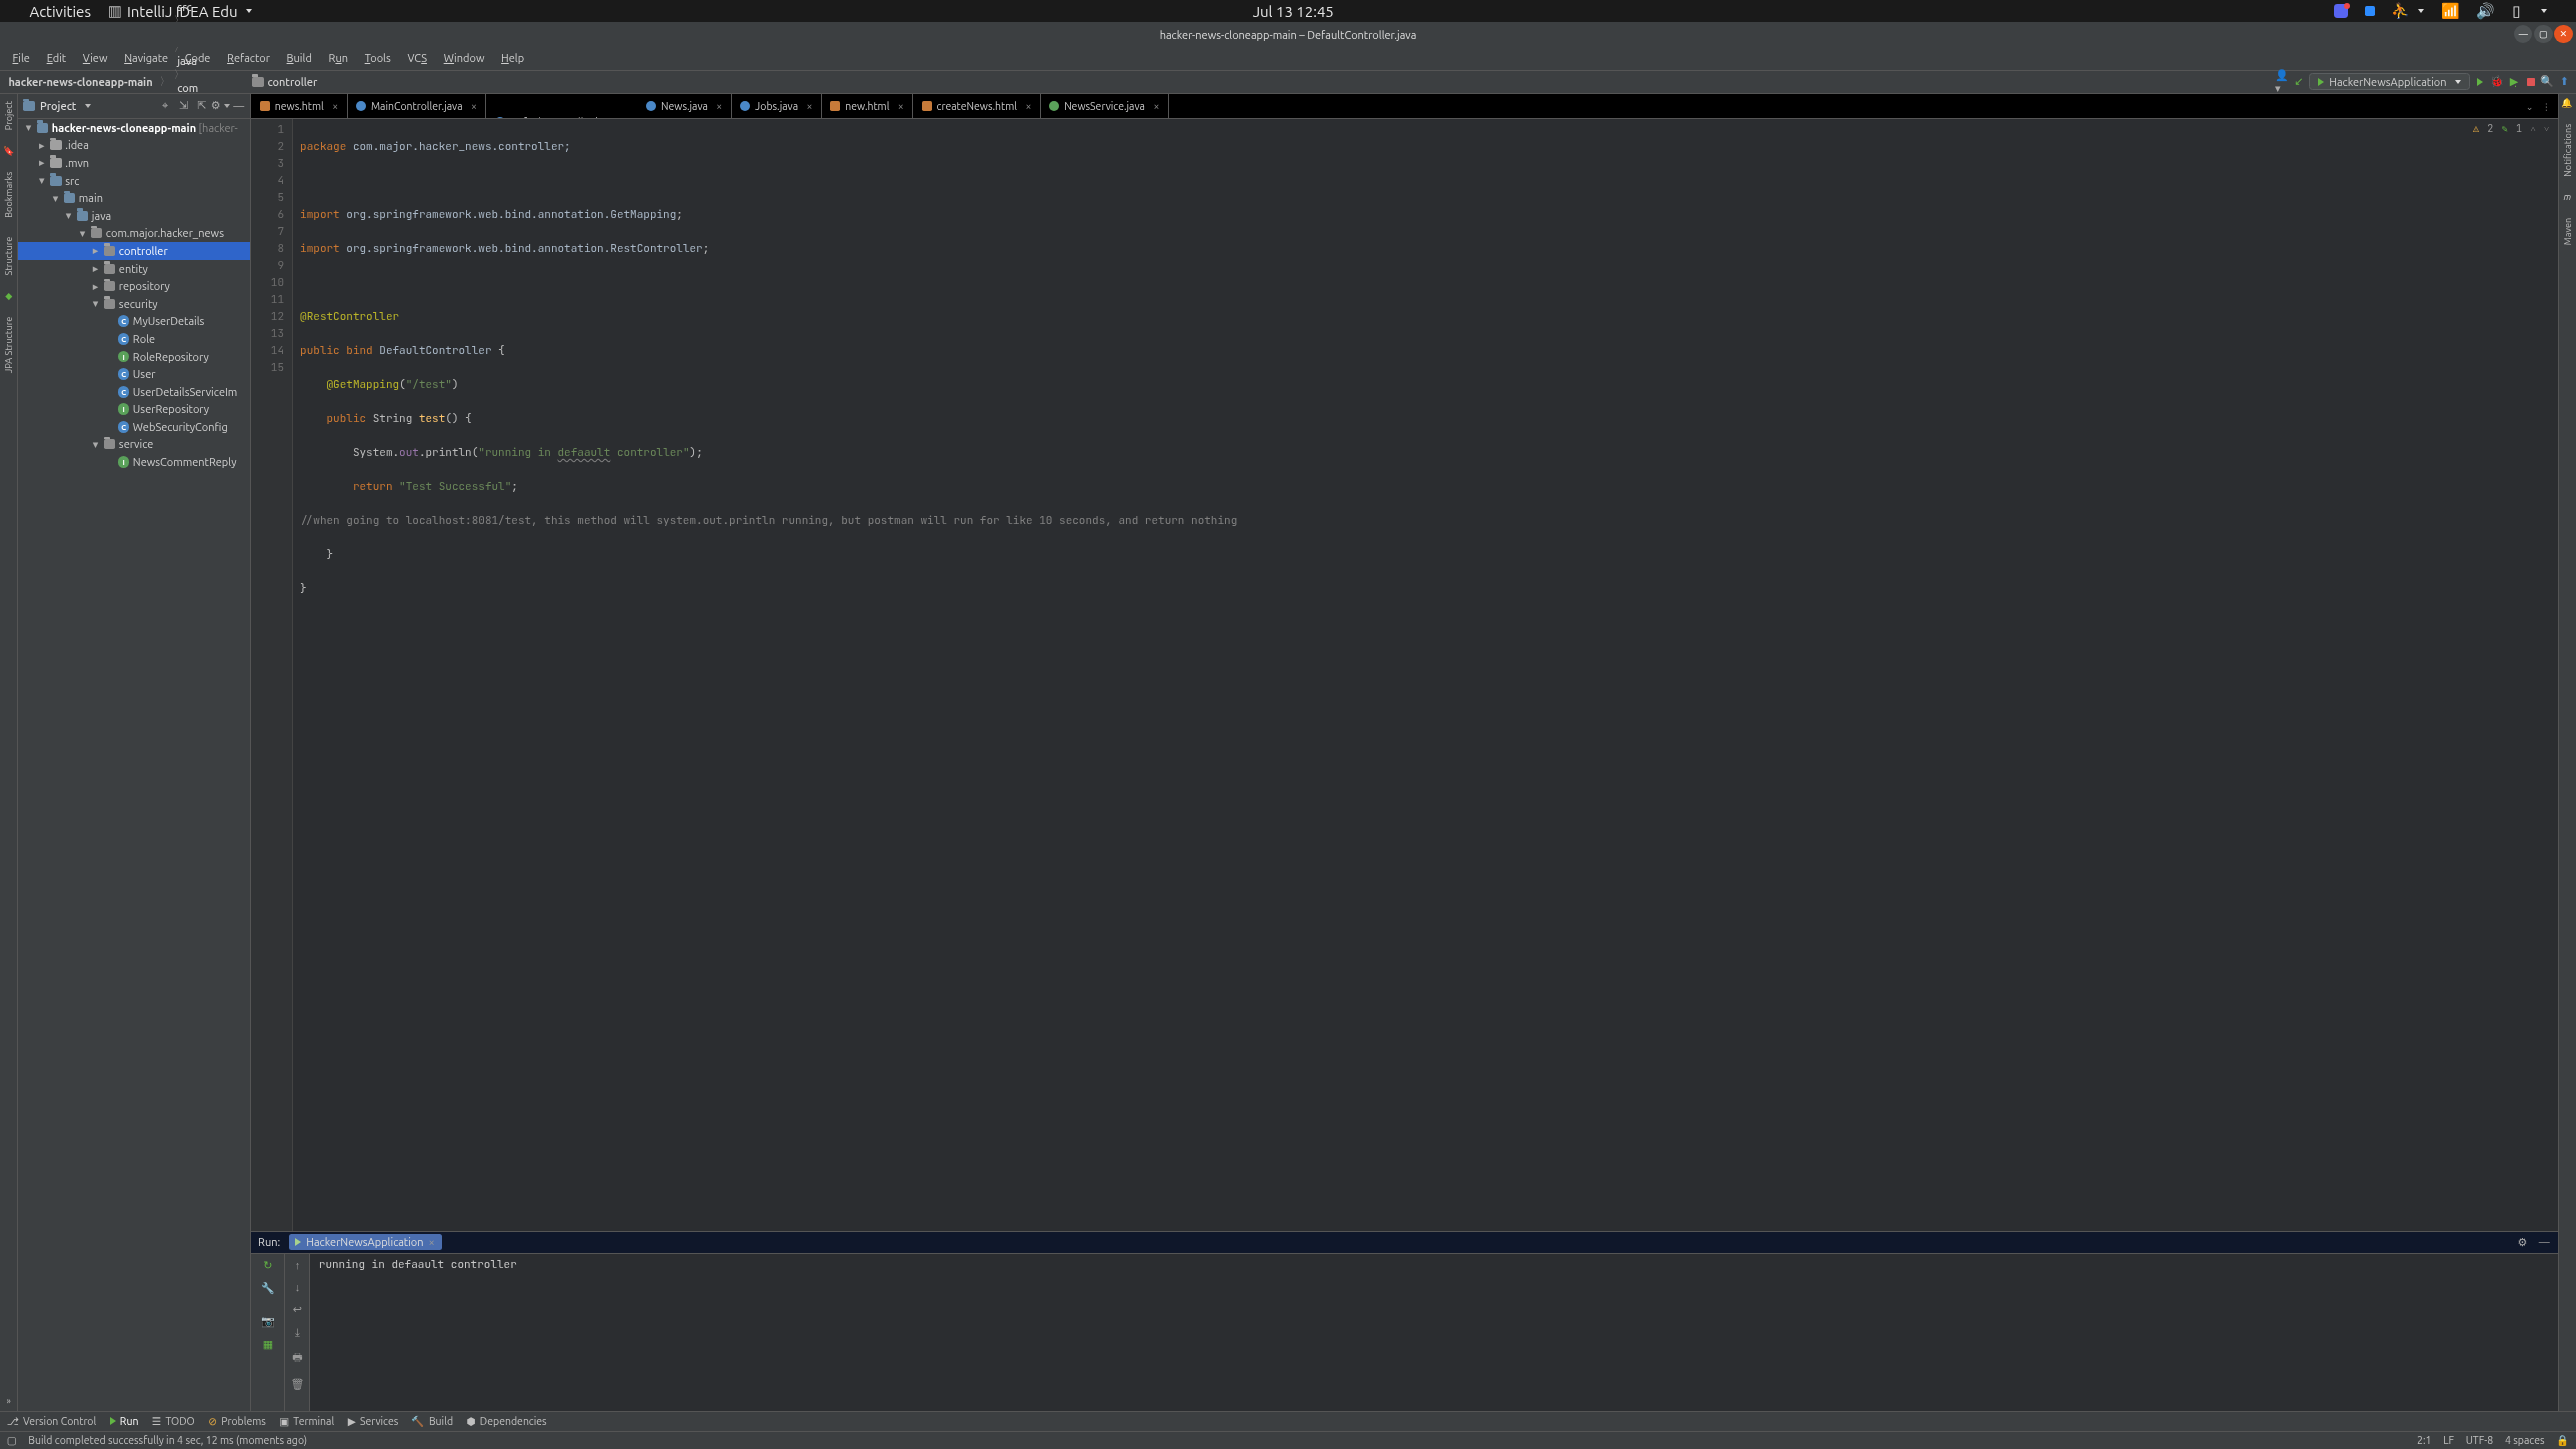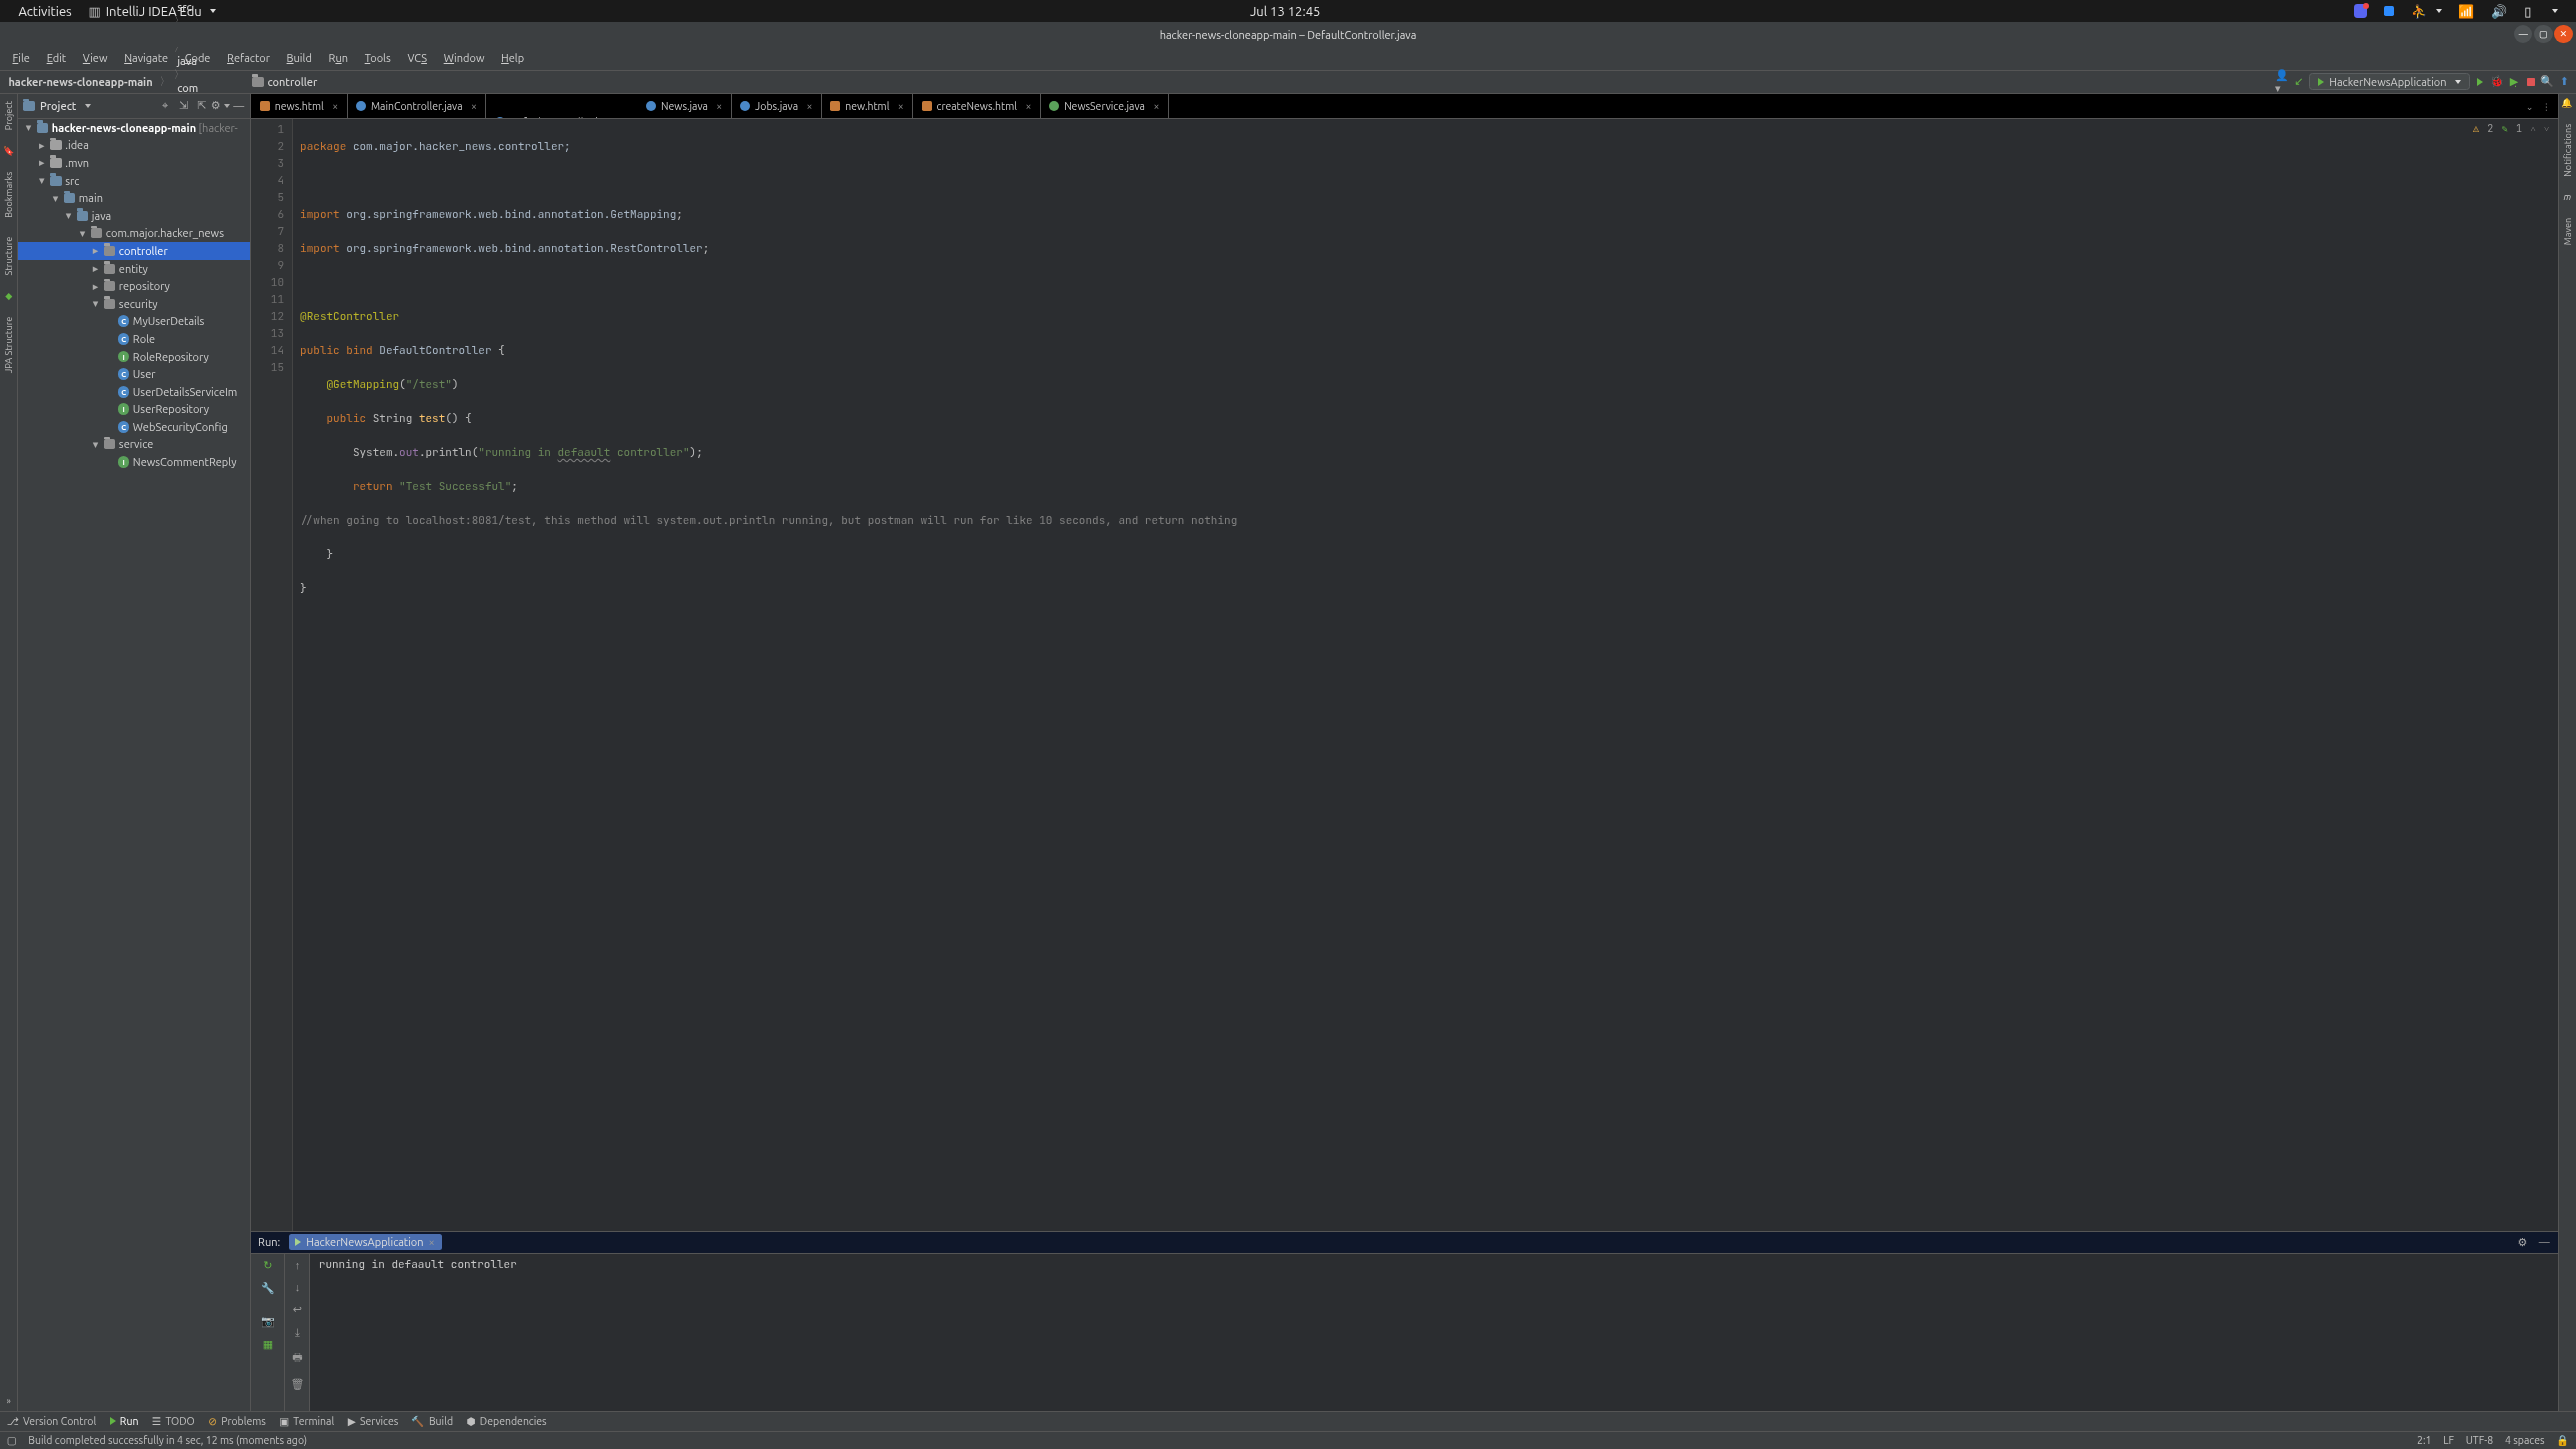--- a/index.html
+++ b/index.html
@@ -12,22 +12,22 @@
     overflow: hidden;
     user-select: none;
   }
   
   #gnome-bar {
     height: 22px;
     background: #1a1a1a;
     color: #e6e6e6;
     display: flex;
     align-items: center;
-    padding: 0 10px;
-    font-size: 13px;
+    padding: 0 21px;
+    font-size: 15px;
   }
   #gnome-bar .gspacer { flex: 1; }
   #gnome-bar .gitem { padding: 0 8.4px; display:flex; align-items:center; gap:5px; }
   #gnome-bar .red-dot { width:13.4px;height:13.4px;border-radius:3.4px;background:#5865F2;position:relative; }
   #gnome-bar .red-dot::after{content:'';position:absolute;right:-1.7px;top:-1.7px;width:5.9px;height:5.9px;border-radius:50%;background:#f04747;}
   .tri-down { width:0;height:0;border-left:3.4px solid transparent;border-right:3.4px solid transparent;border-top:4.2px solid #ddd; display:inline-block; margin-left:3.4px;}
   
   #ide-window {
     position: absolute; left: 0; right: 0; top: 22px; bottom: 0;
     background: #2b2d30;

